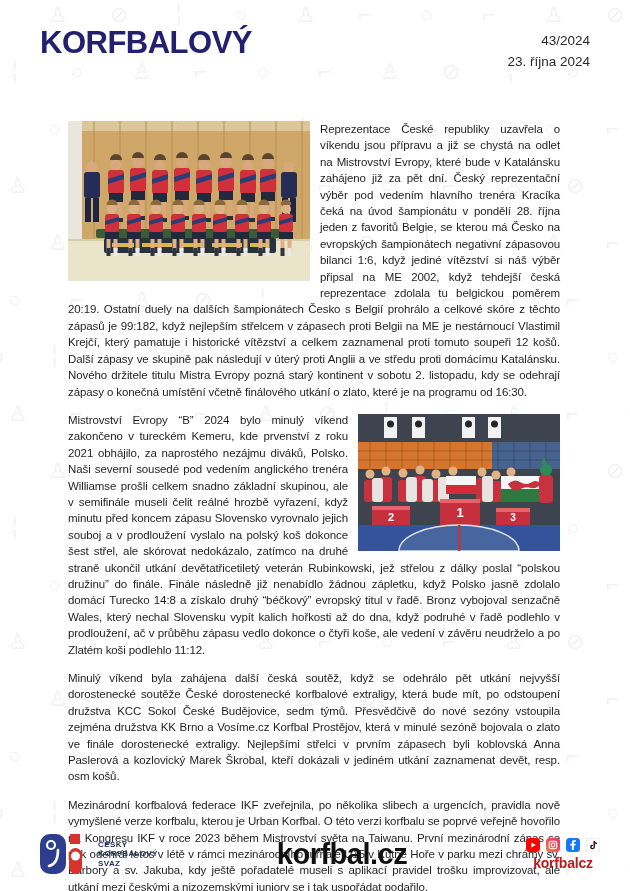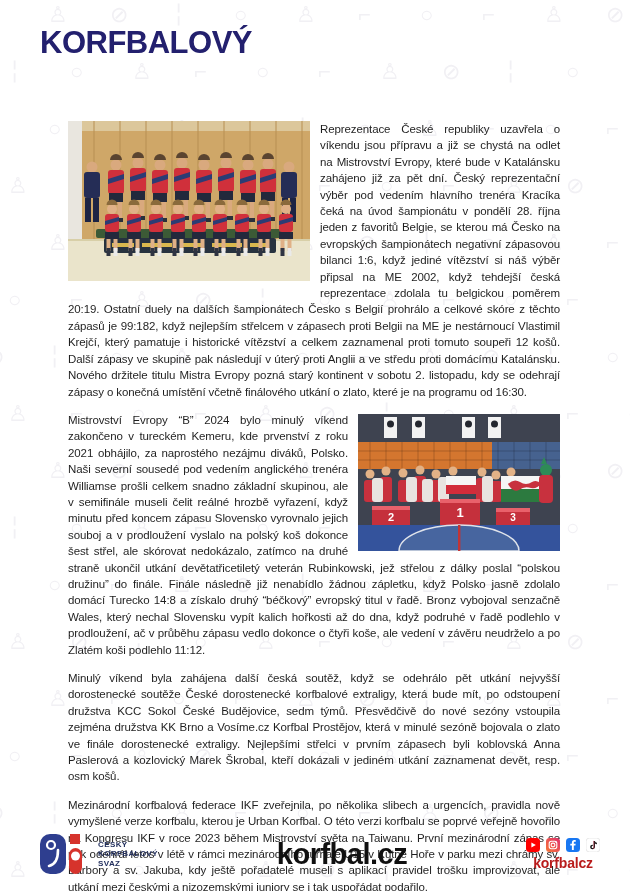--- a/index.html
+++ b/index.html
@@ -220,20 +220,24 @@
       <span style="left: 442px; top: 857px;">○</span>
       <span style="left: 504px; top: 857px;">♙</span>
       <span style="left: 566px; top: 857px;">⌐</span>
       <span style="left: 628px; top: 857px;">○</span>
     </div>
 
   <div class="header-title">
     <div>KORFBALOVÝ</div>
   </div>
 
+  <div class="issue-info">
+    <div>43/2024</div>
+    <div>23. října 2024</div>
+  </div>
 
   <div class="content">
 
     <p class="clearfix">
       <svg class="photo photo-left" viewBox="0 0 242 160" xmlns="http://www.w3.org/2000/svg">
         <defs>
           <g id="pl-m">
             <circle cx="0" cy="-26" r="5.5" fill="#d9a97e"></circle>
             <path d="M-6,-31 a6,6 0 0 1 12,0 z" fill="#5a4430"></path>
             <rect x="-8" y="-21" width="16" height="24" rx="3" fill="#d0303b"></rect>

